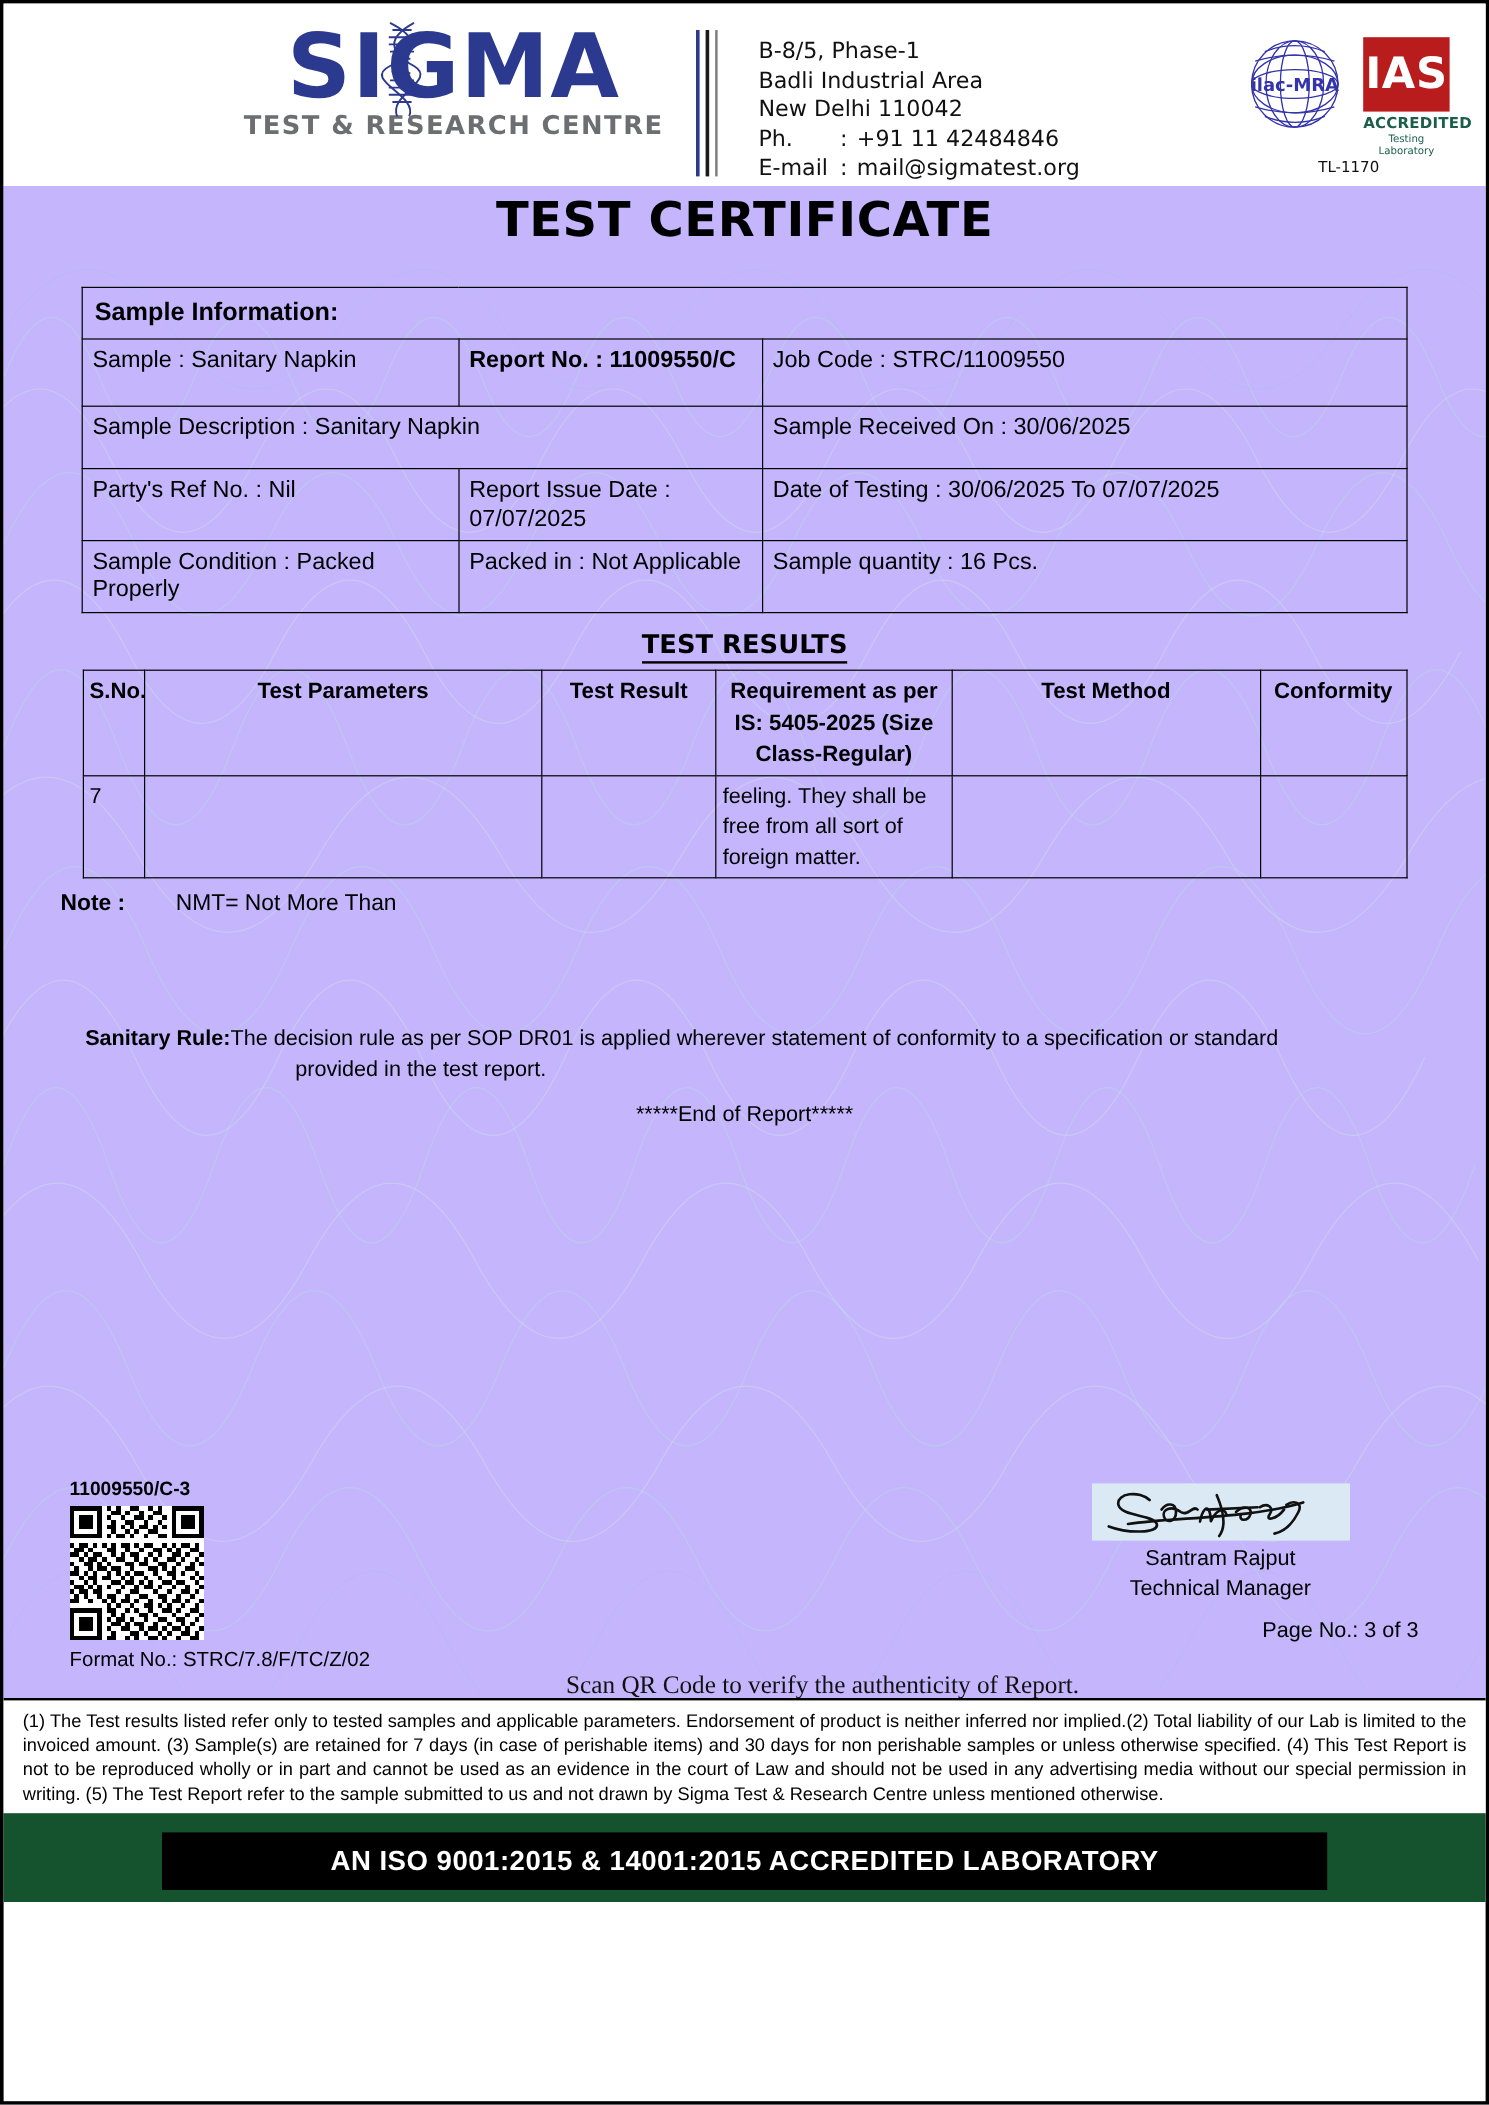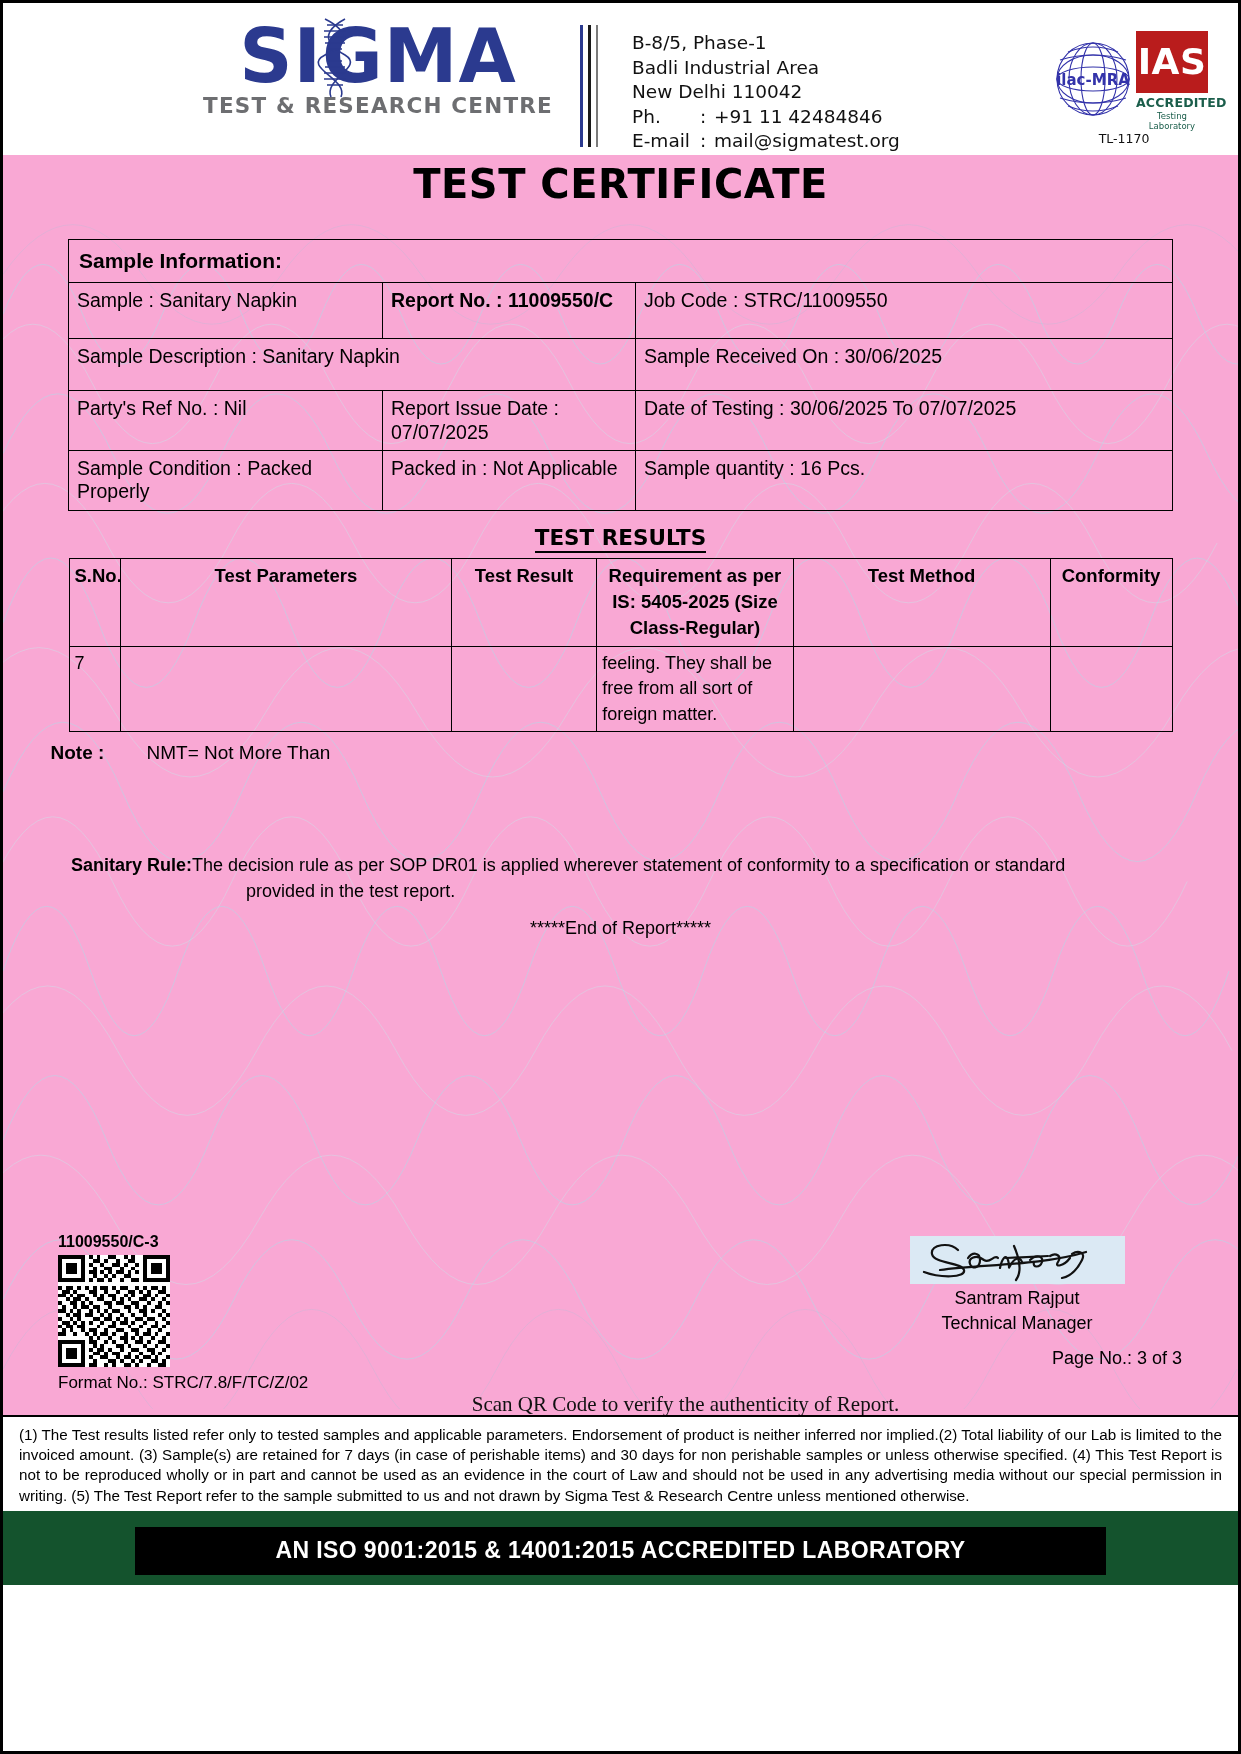--- a/index.html
+++ b/index.html
@@ -85,22 +85,22 @@
   }
   .contact .row { display: flex; }
   .contact .lbl { display: inline-block; width: 68px; }
   .contact .col { display: inline-block; width: 14px; }
 
   .accred {
     position: absolute;
     right: 30px;
     top: 28px;
     display: flex;
-    align-items: center;
-    gap: 4px;
+    align-items: flex-start;
+    gap: 18px;
   }
   .ilac { width: 78px; text-align: center; }
   .ilac-img { width: 78px; height: 78px; }
   .tl-num {
     font-family: "DejaVu Sans", sans-serif;
     font-size: 12.5px;
     color: #111;
     margin-top: 4px;
     text-align: center;
     width: 168px;
@@ -128,21 +128,21 @@
   .ias-lab {
     font-family: "DejaVu Sans", sans-serif;
     font-size: 8.5px;
     color: #1b5e4b;
     margin-top: 1px;
   }
 
   
   .body-area {
     position: relative;
-    background: #f9a8d4;
+    background: #c4b5fd;
     height: 1260px;
     overflow: hidden;
   }
   .wm { position: absolute; inset: 0; pointer-events: none; }
 
   .content { position: relative; z-index: 3; }
 
   .doc-title {
     text-align: center;
     font-family: "DejaVu Sans", sans-serif;

